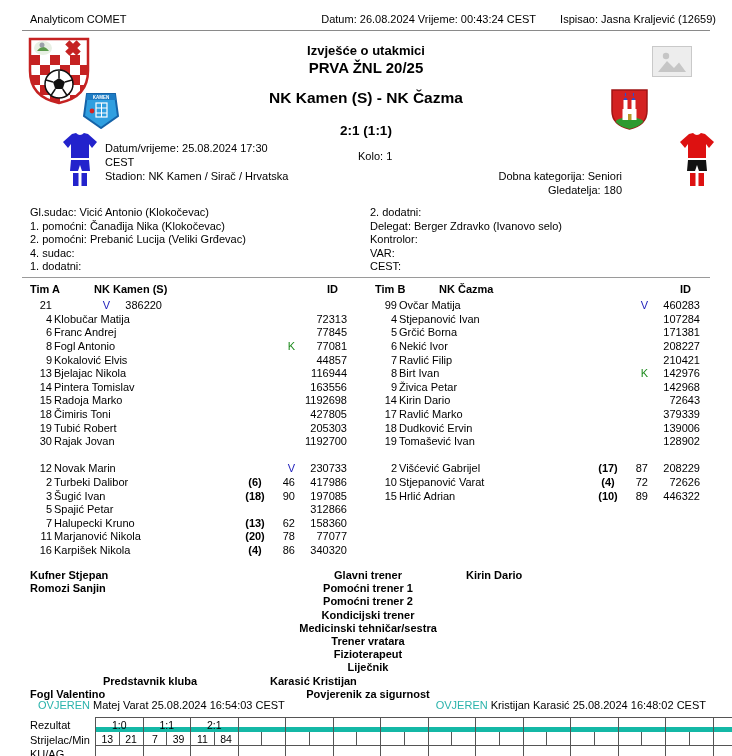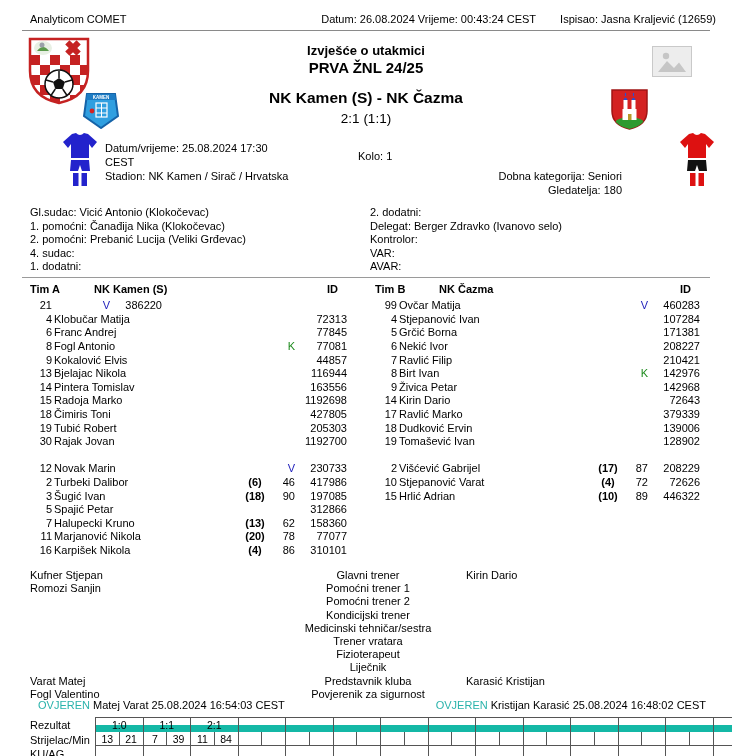--- a/index.html
+++ b/index.html
@@ -17,21 +17,21 @@
 
   
   .crest-fed { position:absolute; left:28px; top:37px; }
   .badge-kamen { position:absolute; left:82px; top:91px; }
   .badge-cazma { position:absolute; left:611px; top:89px; }
   .img-placeholder { position:absolute; left:652px; top:46px; }
   .title-block { position:absolute; left:180px; top:43px; width:372px; text-align:center; }
   .report-title { font-weight:bold; font-size:13px; }
   .competition { font-weight:bold; font-size:15px; margin-top:1px; }
   .match-title { font-weight:bold; font-size:15.5px; margin-top:13px; }
-  .match-score { font-weight:normal; font-size:13.5px; margin-top:4px; }
+  .match-score { font-weight:bold; font-size:13.5px; margin-top:16px; }
 
   
   .jersey-home { position:absolute; left:61px; top:133px; }
   .jersey-away { position:absolute; left:678px; top:133px; }
   .minfo-left { position:absolute; left:105px; top:141px; width:185px; line-height:14px; }
   .minfo-kolo { position:absolute; left:358px; top:150px; }
   .minfo-right { position:absolute; right:110px; top:141px; text-align:right; line-height:14px;margin-top:28px; }
 
   
   .officials-left { position:absolute; left:30px; top:206px; line-height:13.5px; }
@@ -50,34 +50,34 @@
   .p-name { flex:1; margin-left:2px; }
   .p-sub { width:36px; text-align:center;font-weight:bold; }
   .p-minmark { width:22px; text-align:right; }
   .p-id { width:52px; text-align:right; }
   .mk[data-val="V"] { color:#2222bb; }
   .mk[data-val="K"] { color:#1d8a1d; }
   .subs-gap { height:13.2px; }
 
   
   .staff { position:absolute; left:30px; top:569px; width:676px; }
-  .staff-row { display:grid; grid-template-columns:240px 196px 1fr; height:13.2px; line-height:13.2px; }
+  .staff-row { display:grid; grid-template-columns:240px 196px 1fr; height:13.2px; line-height:13.2px;font-weight:bold; }
   .staff-role { text-align:center; }
 
   
   .verify-left { position:absolute; left:38px; top:699px; }
   .verify-right { position:absolute; right:26px; top:699px; text-align:right; }
   .ovjeren { color:#2ab3ab; }
 
   
   .result-labels { position:absolute; left:30px; top:718px; line-height:14.6px; }
   .result-grid { position:absolute; left:95px; top:717px; width:637px; height:45px; overflow:hidden;
                  display:flex; border-top:1px solid #555; border-left:1px solid #555; }
   .pair { width:47.5px; flex:none; border-right:1px solid #555; display:flex; flex-direction:column; font-size:10.5px; }
-  .pair .r1 { height:14px; line-height:14px; text-align:center; border-bottom:7px solid #14b8a6; }
+  .pair .r1 { height:14px; line-height:14px; text-align:center; border-bottom:5px solid #14b8a6; }
   .pair .r2 { height:14px; line-height:14px; display:flex; border-bottom:1px solid #555; }
   .pair .r2 .s { flex:1; text-align:center; border-right:1px solid #555; }
   .pair .r2 .m { flex:1; text-align:center; }
   .pair .r3 { height:15px; }
 </style>
 </head>
 <body>
 
 <div class="page">
 
@@ -163,21 +163,21 @@
         <path d="M12.5,11 q2,-5 4,0 z" fill="#2a4fd4"></path>
         <path d="M20.5,11 q2,-5 4,0 z" fill="#2a4fd4"></path>
         <path d="M14.5,7 v-3 M22.5,7 v-3" stroke="#2a4fd4" stroke-width="1.2"></path>
         <rect x="17" y="25" width="3.5" height="6" fill="#b89a2a"></rect>
       </g>
     </svg>
   </div>
 
   <div class="title-block">
     <div class="report-title">Izvješće o utakmici</div>
-    <div class="competition">PRVA ŽNL 24/25</div>
+    <div class="competition">PRVA ŽNL 20/25</div>
     <div class="match-title">NK Kamen (S) - NK Čazma</div>
     <div class="match-score">2:1 (1:1)</div>
   </div>
 
   <div class="jersey-home">
     <svg width="38" height="53" viewBox="0 0 38 53">
       <path d="M11,1 L15,0 q4,4 8,0 L27,1 L36,9 L31,15 L28,11 V25 H10 V11 L7,15 L2,9 Z" fill="#2323cc"></path>
       <path d="M10,27 H28 l1,11 h-8 l-2,-6 -2,6 h-8 Z" fill="#2323cc"></path>
       <rect x="12" y="40" width="5.5" height="13" fill="#2323cc"></rect>
       <rect x="20.5" y="40" width="5.5" height="13" fill="#2323cc"></rect>
@@ -208,21 +208,21 @@
       <div data-val="2. pomoćni: Prebanić Lucija (Veliki Grđevac)">2. pomoćni: Prebanić Lucija (Veliki Grđevac)</div>
       <div data-val="4. sudac:">4. sudac:</div>
       <div data-val="1. dodatni:">1. dodatni:</div>
     </div>
   <div class="officials-right">
 
   <div data-val="2. dodatni:">2. dodatni:</div>
       <div data-val="Delegat: Berger Zdravko (Ivanovo selo)">Delegat: Berger Zdravko (Ivanovo selo)</div>
       <div data-val="Kontrolor:">Kontrolor:</div>
       <div data-val="VAR:">VAR:</div>
-      <div data-val="AVAR:">AVAR:</div>
+      <div data-val="AVAR:">CEST:</div>
     </div>
   <div class="hr2"></div>
 
   <div class="roster roster-a">
     <div class="roster-header">
       <span class="rh-team">Tim A</span>
       <span class="rh-name">NK Kamen (S)</span>
       <span class="rh-id">ID</span>
     </div>
     <div>
@@ -363,21 +363,21 @@
           <span class="p-sub" data-val="(20)">(20)</span>
           <span class="p-minmark"><span data-val="78">78</span><span class="mk"></span></span>
           <span class="p-id" data-val="77077">77077</span>
         </div>
 
         <div class="player-row">
           <span class="p-num" data-val="16">16</span>
           <span class="p-name" data-val="Karpišek Nikola">Karpišek Nikola</span>
           <span class="p-sub" data-val="(4)">(4)</span>
           <span class="p-minmark"><span data-val="86">86</span><span class="mk"></span></span>
-          <span class="p-id" data-val="424382">310101</span>
+          <span class="p-id" data-val="424382">340320</span>
         </div>
       </div>
   </div>
 
   <div class="roster roster-b">
     <div class="roster-header">
       <span class="rh-team">Tim B</span>
       <span class="rh-name">NK Čazma</span>
       <span class="rh-id">ID</span>
     </div>
@@ -544,21 +544,20 @@
         <span class="staff-away"></span>
       </div>
 
       <div class="staff-row">
         <span class="staff-home"></span>
         <span class="staff-role" data-val="Liječnik">Liječnik</span>
         <span class="staff-away"></span>
       </div>
 
       <div class="staff-row">
-        <span class="staff-home" data-val="Varat Matej">Varat Matej</span>
         <span class="staff-role" data-val="Predstavnik kluba">Predstavnik kluba</span>
         <span class="staff-away" data-val="Karasić Kristijan">Karasić Kristijan</span>
       </div>
 
       <div class="staff-row">
         <span class="staff-home" data-val="Fogl Valentino">Fogl Valentino</span>
         <span class="staff-role" data-val="Povjerenik za sigurnost">Povjerenik za sigurnost</span>
         <span class="staff-away"></span>
       </div>
     </div>

